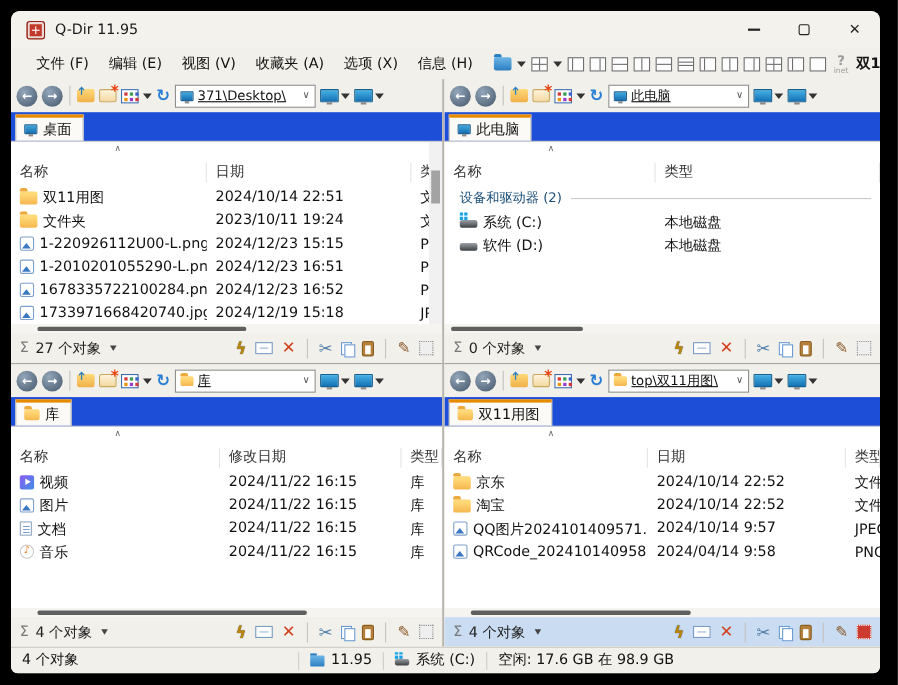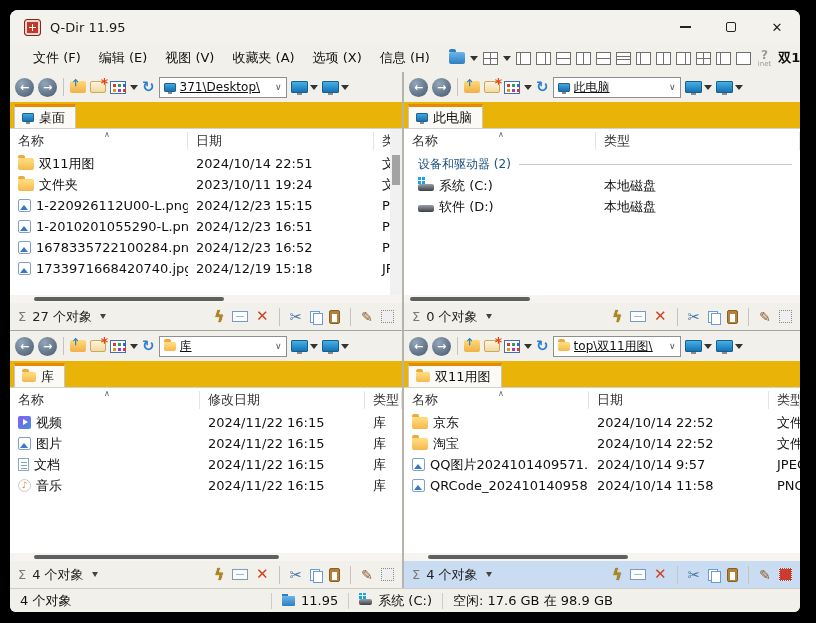--- a/index.html
+++ b/index.html
@@ -83,29 +83,29 @@
   .addr .chev { color:#555; font-size:9px; }
   .i-monitor { width:12px; height:9px; border:1px solid #1d6396; border-radius:1px;
     background:linear-gradient(180deg,#3fa8de,#1a6fb0); position:relative; flex:0 0 auto; }
   .i-monitor::after { content:""; position:absolute; left:3px; bottom:-3px; width:4px; height:2px; background:#8a8a8a; }
   .screen-btn { display:flex; align-items:center; gap:2px; }
   .i-screen { width:17px; height:12px; border:1px solid #156090; border-radius:1px;
     background:linear-gradient(180deg,#45b0e4,#1573b5); position:relative; flex:0 0 auto; }
   .i-screen::after { content:""; position:absolute; left:5px; bottom:-3px; width:5px; height:2px; background:#8a8a8a; }
 
   
-  .tabbar { height:27px; background:#eab308; display:flex; align-items:flex-end; padding-left:4px;
+  .tabbar { height:27px; background:#1d4ed8; display:flex; align-items:flex-end; padding-left:4px;
     flex:0 0 auto; border-bottom:1px solid #d4d1ca; }
   .tab { height:24px; background:#fbfaf7; border:1px solid #c9c6bf; border-bottom:none;
     border-top:3px solid #e68a00; display:flex; align-items:center; gap:5px; padding:0 10px 0 7px;
     font-size:13px; color:#111; }
 
   
   .filelist { flex:1 1 auto; background:#fff; position:relative; font-size:13px; color:#111; overflow:hidden; }
-  .lhead { display:flex; height:24px; align-items:center; color:#333; }
+  .lhead { display:flex; height:24px; align-items:center; color:#333;margin-top:16px; }
   .lhead .hc { padding-left:8px; height:18px; line-height:18px; border-right:1px solid #e4e4e4;
     overflow:hidden; white-space:nowrap; }
   .sortmark { position:absolute; top:1px; left:94px; font-size:8px; color:#666; }
   .lrow { display:flex; height:21px; align-items:center; white-space:nowrap; }
   .cell { overflow:hidden; white-space:nowrap; padding-left:8px; display:flex; align-items:center; gap:5px; }
   .c-name0 { width:178px; } .c-date0 { width:186px; display:block; } .c-rest { flex:1; display:block; padding-left:8px; overflow:hidden; }
   .c-name1 { width:192px; } .c-rest1 { flex:1; display:block; padding-left:8px; }
   .c-name2 { width:190px; } .c-date2 { width:165px; display:block; }
   .c-name3 { width:185px; } .c-date3 { width:180px; display:block; }
   .group-row { display:flex; align-items:center; height:22px; padding-left:14px; color:#1b4e79; font-size:12px; }
@@ -564,21 +564,21 @@
               <span>QQ图片2024101409571...</span>
             </div>
           <div class="cell c-date3">2024/10/14 9:57</div>
           <div class="cell c-rest">JPEG 文件</div>
         </div>
         <div class="lrow">
           <div class="cell c-name3">
               <span class="i-image"></span>
               <span>QRCode_202410140958...</span>
             </div>
-          <div class="cell c-date3">2024/10/14 11:58</div>
+          <div class="cell c-date3">2024/04/14 9:58</div>
           <div class="cell c-rest">PNG 文件</div>
         </div>
       </div>
       <div class="hscroll">
           <div class="thumb" style="left:24px;width:200px;"></div>
         </div>
       <div class="pstatus active">
         <span class="sigma">Σ</span>
         <span>4 个对象</span>
         <span class="caret count-caret"></span>

